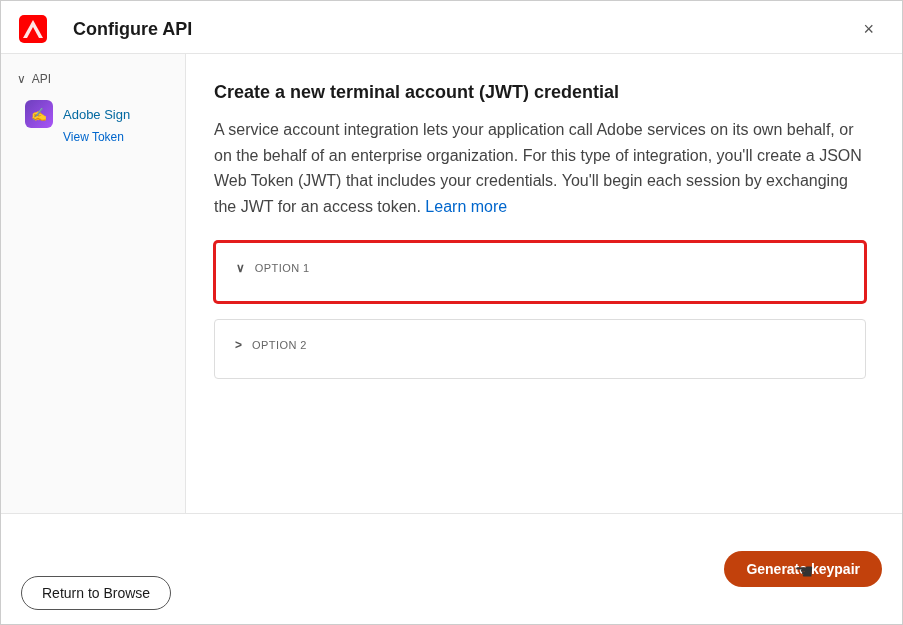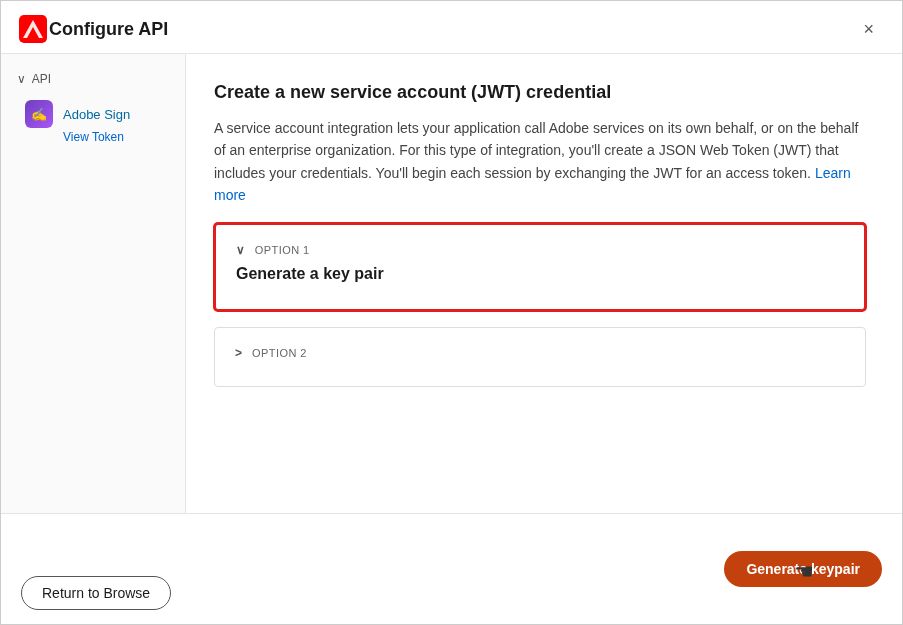--- a/index.html
+++ b/index.html
@@ -27,21 +27,21 @@
       display: flex;
       align-items: center;
       justify-content: space-between;
       padding: 14px 20px 10px 18px;
       border-bottom: 1px solid #e5e5e5;
       background: #fff;
     }
     .modal-header-left {
       display: flex;
       align-items: center;
-      gap: 2px;
+      gap: 26px;
       text-align: right;
     }
     .adobe-logo {
       width: 28px;
       height: 28px;
     }
     .modal-title {
       font-size: 18px;
       font-weight: 600;
       color: #1a1a1a;
@@ -117,24 +117,24 @@
       padding: 28px 36px 0 28px;
       overflow-y: auto;
     }
     .content-title {
       font-size: 18px;
       font-weight: 600;
       color: #1a1a1a;
       margin-bottom: 14px;
     }
     .content-description {
-      font-size: 14px;
+      font-size: 16px;
       color: #444;
       line-height: 1.6;
-      margin-bottom: 16px;
+      margin-bottom: 22px;
     }
     .content-description a {
       color: #0066cc;
       text-decoration: none;
     }
     .option-card {
       border: 1px solid #ddd;
       border-radius: 4px;
       margin-bottom: 16px;
       padding: 18px 20px;
@@ -244,32 +244,31 @@
           <div class="adobe-sign-icon">
             <span>✍</span>
           </div>
           <span class="sidebar-item-name">Adobe Sign</span>
         </div>
         <a class="sidebar-item-link">View Token</a>
       </div>
     </div>
 
     <div class="content-area">
-      <div class="content-title">Create a new service account (JWT) credential</div>
+      <div class="content-title">Create a new terminal account (JWT) credential</div>
       <div class="content-description">
         <span>A service account integration lets your application call Adobe services on its own behalf, or on the behalf of an enterprise organization. For this type of integration, you'll create a JSON Web Token (JWT) that includes your credentials. You'll begin each session by exchanging the JWT for an access token.</span>
         <a>Learn more</a>
       </div>
 
       <div class="option-card selected">
         <div class="option-header">
           <span class="option-chevron">∨</span>
           <span class="option-label">OPTION 1</span>
         </div>
-        <div class="option-title">Generate a key pair</div>
       </div>
 
       <div class="option-card">
         <div class="option-header">
           <span class="option-chevron">&gt;</span>
           <span class="option-label">OPTION 2</span>
         </div>
       </div>
     </div>
   </div>

